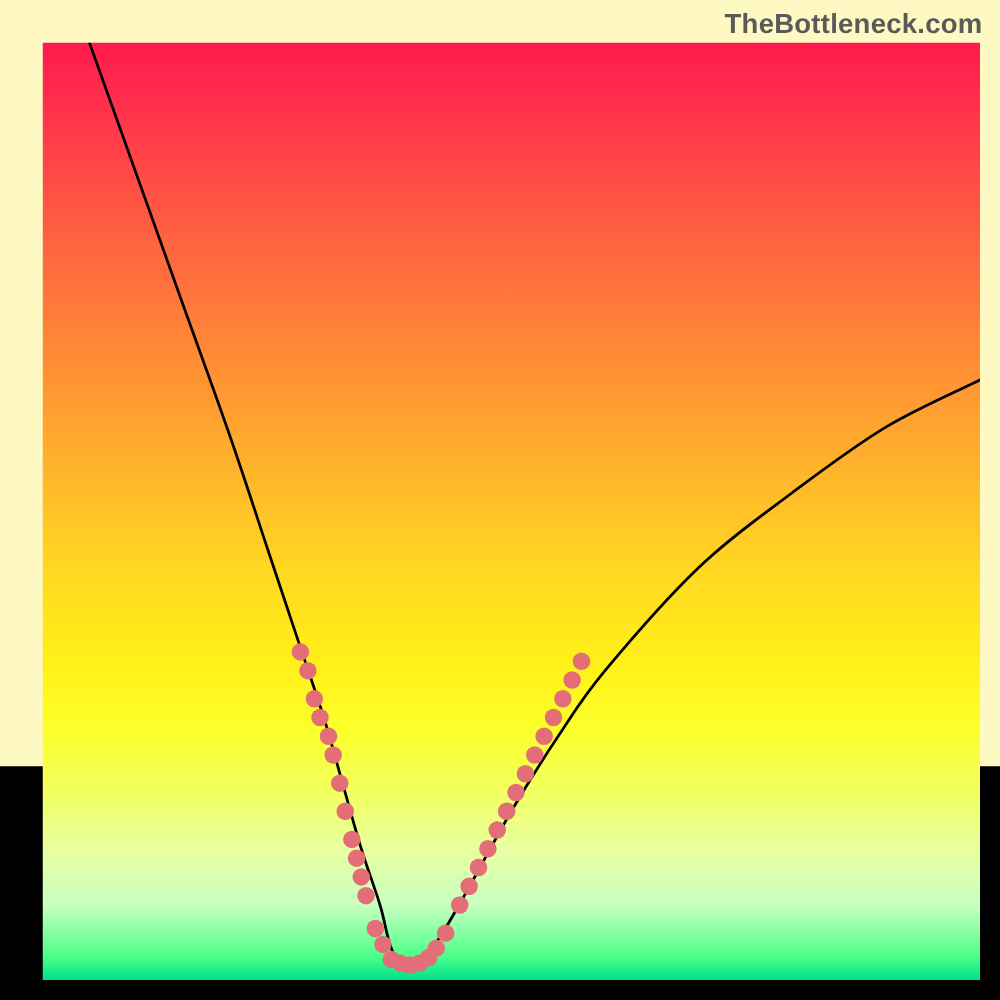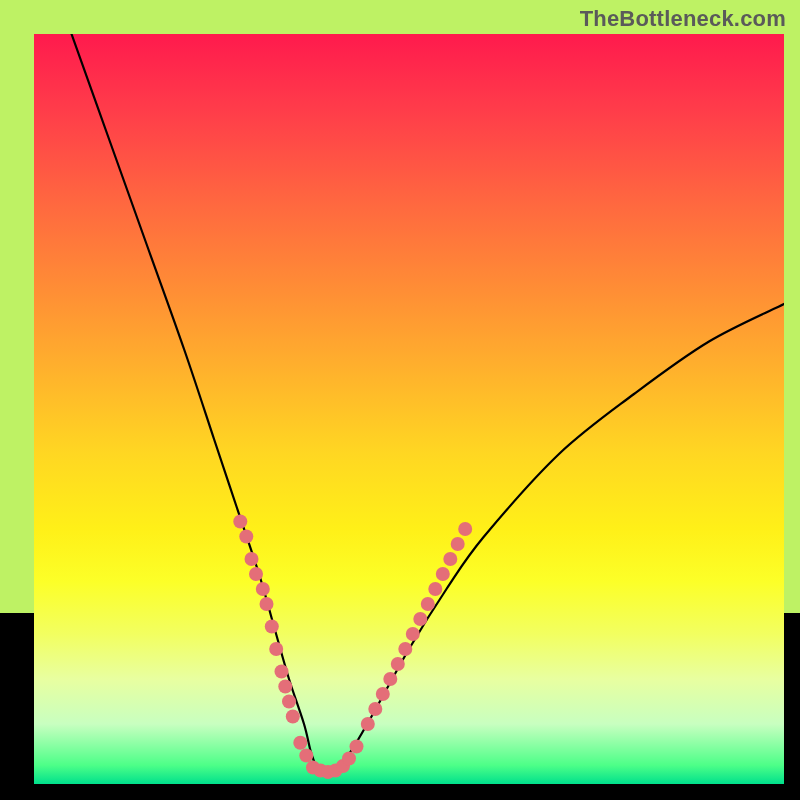--- a/index.html
+++ b/index.html
@@ -10,21 +10,21 @@
     overflow: hidden;
     background: #000;
     font-family: Arial, Helvetica, sans-serif;
   }
   .frame {
     position: absolute;
     left: 0;
     top: 0;
     width: 800px;
     height: 613px;
-    background: #bef264;
+    background: #fef9c3;
   }
   .plot-area {
     position: absolute;
     left: 34px;
     top: 34px;
     width: 750px;
     height: 750px;
     overflow: hidden;
   }
   .gradient {

